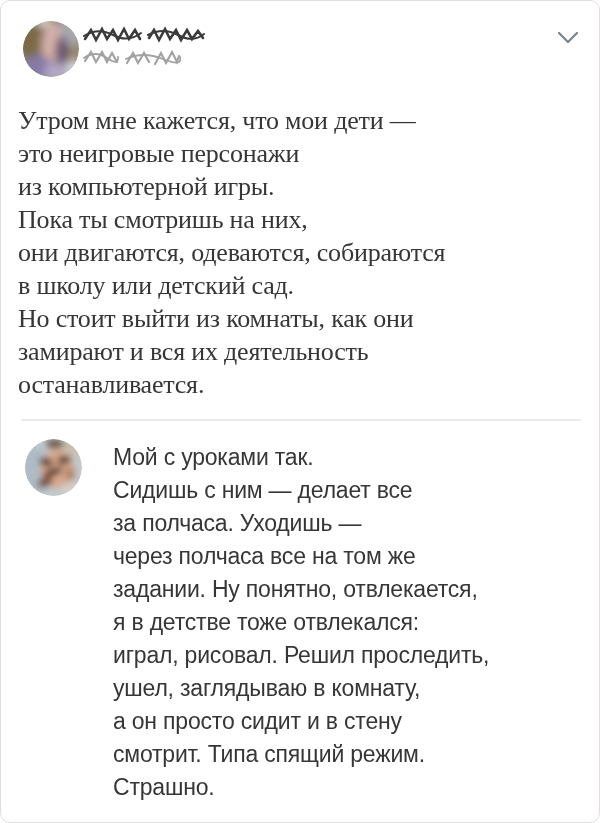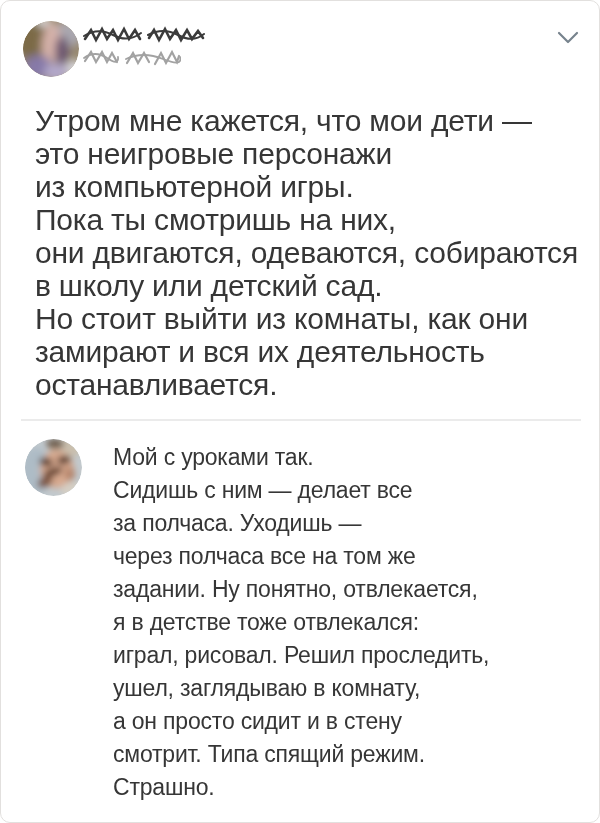--- a/index.html
+++ b/index.html
@@ -24,23 +24,23 @@
   .avatar svg{display:block;width:100%;height:100%;}
   .avatar-main{left:22px;top:20px;width:56px;height:56px;}
   .avatar-comment{left:24px;top:438px;width:57px;height:57px;}
   .scribble{position:absolute;}
   .scribble svg{display:block;width:100%;height:100%;}
   .scribble-name{left:82px;top:24px;width:122px;height:20px;}
   .scribble-handle{left:82px;top:46px;width:98px;height:21px;}
   .chevron{position:absolute;left:555px;top:29px;width:24px;height:16px;cursor:pointer;}
   .chevron svg{display:block;width:100%;height:100%;}
   .post-text{
-    position:absolute;left:34px;top:103px;width:566px;
-    font-size:30px;line-height:33px;letter-spacing:-0.2px;
-    color:var(--text);white-space:pre-line;
+    position:absolute;left:17px;top:103px;width:566px;
+    font-size:26px;line-height:33px;letter-spacing:-0.2px;
+    color:var(--text);white-space:pre-line;font-family:Liberation Serif, serif;
   }
   .divider{
     position:absolute;left:20px;top:418px;width:560px;height:2px;
     background:var(--divider);border:none;
   }
   .comment-text{
     position:absolute;left:112px;top:440px;width:486px;
     font-size:23px;line-height:33px;letter-spacing:-0.2px;
     color:var(--text);white-space:pre-line;
   }

